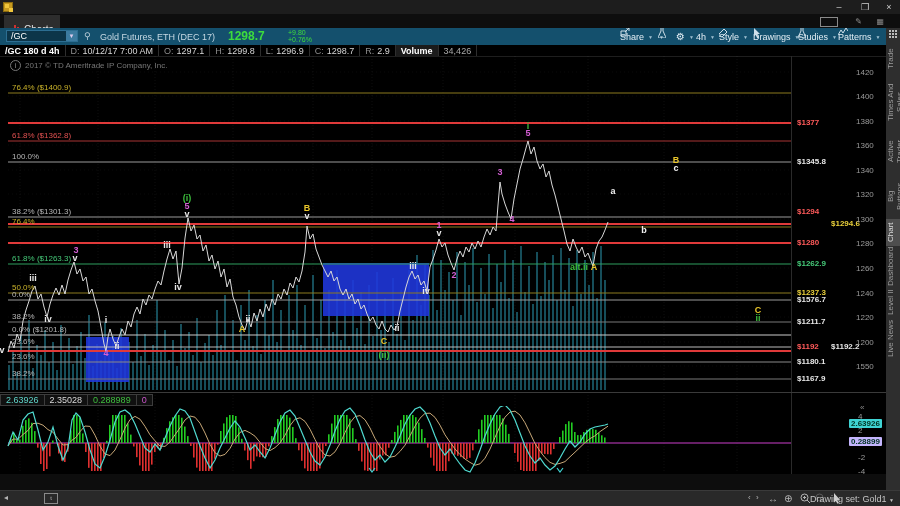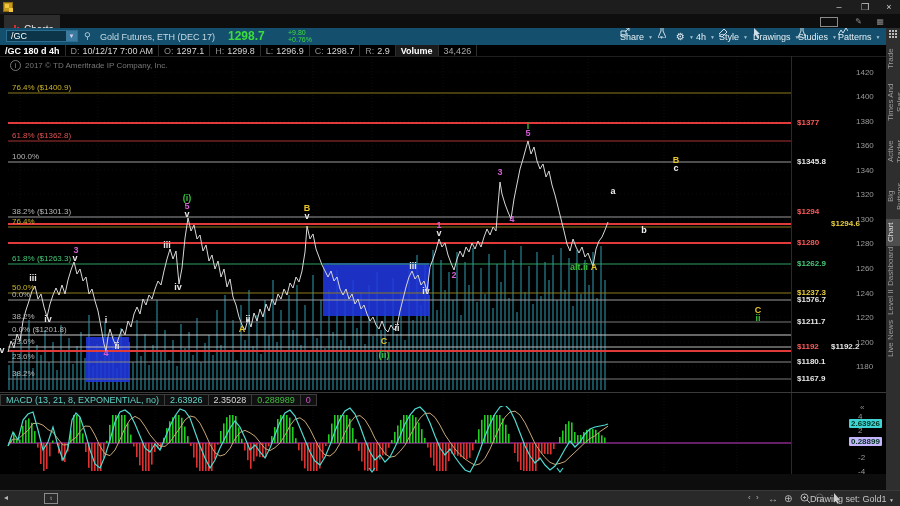--- a/index.html
+++ b/index.html
@@ -653,21 +653,21 @@
       <div class="axtick" style="top: 117px;">1380</div>
       <div class="axtick" style="top: 141px;">1360</div>
       <div class="axtick" style="top: 166px;">1340</div>
       <div class="axtick" style="top: 190px;">1320</div>
       <div class="axtick" style="top: 215px;">1300</div>
       <div class="axtick" style="top: 239px;">1280</div>
       <div class="axtick" style="top: 264px;">1260</div>
       <div class="axtick" style="top: 289px;">1240</div>
       <div class="axtick" style="top: 313px;">1220</div>
       <div class="axtick" style="top: 338px;">1200</div>
-      <div class="axtick" style="top: 362px;">1180</div>
+      <div class="axtick" style="top: 362px;">1550</div>
     </div>
   <div class="abs" id="wave-labels">
       <div class="wave" style="color: rgb(232, 232, 232); left: 2px; top: 345px;">v</div>
       <div class="wave" style="color: rgb(232, 232, 232); left: 33px; top: 273px;">iii</div>
       <div class="wave" style="color: rgb(232, 232, 232); left: 48px; top: 314px;">iv</div>
       <div class="wave" style="color: rgb(212, 95, 212); left: 76px; top: 245px;">3</div>
       <div class="wave" style="color: rgb(232, 232, 232); left: 75px; top: 253px;">v</div>
       <div class="wave" style="color: rgb(232, 232, 232); left: 106px; top: 315px;">i</div>
       <div class="wave" style="color: rgb(212, 95, 212); left: 106px; top: 348px;">4</div>
       <div class="wave" style="color: rgb(232, 232, 232); left: 117px; top: 341px;">ii</div>
@@ -698,21 +698,20 @@
       <div class="wave" style="color: rgb(240, 240, 240); left: 644px; top: 225px;">b</div>
       <div class="wave" style="color: rgb(232, 197, 42); left: 676px; top: 155px;">B</div>
       <div class="wave" style="color: rgb(240, 240, 240); left: 676px; top: 163px;">c</div>
       <div class="wave" style="color: rgb(232, 197, 42); left: 758px; top: 305px;">C</div>
       <div class="wave" style="color: rgb(61, 191, 61); left: 758px; top: 313px;">ii</div>
     </div>
   <div class="abs" id="axis-border"></div>
   <div class="abs" id="price-macd-sep"></div>
 
   <div class="abs" id="macdrow">
-      <div class="mcell" style="color: rgb(95, 211, 200);">MACD (13, 21, 8, EXPONENTIAL, no)</div>
       <div class="mcell" style="color: rgb(95, 211, 200);">2.63926</div>
       <div class="mcell" style="color: rgb(216, 216, 216);">2.35028</div>
       <div class="mcell" style="color: rgb(63, 191, 63);">0.288989</div>
       <div class="mcell" style="color: rgb(204, 85, 204);">0</div>
     </div>
   <div class="abs" id="macd-extras">
       <div class="macd-scale" style="top: 412px;">4</div>
       <div class="macd-scale" style="top: 426px;">2</div>
       <div class="macd-scale" style="top: 453px;">-2</div>
       <div class="macd-scale" style="top: 467px;">-4</div>

